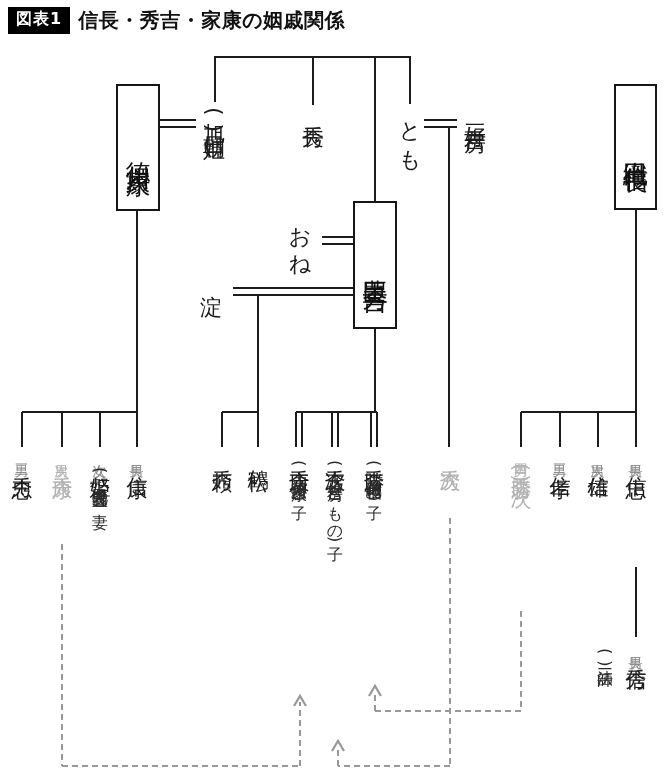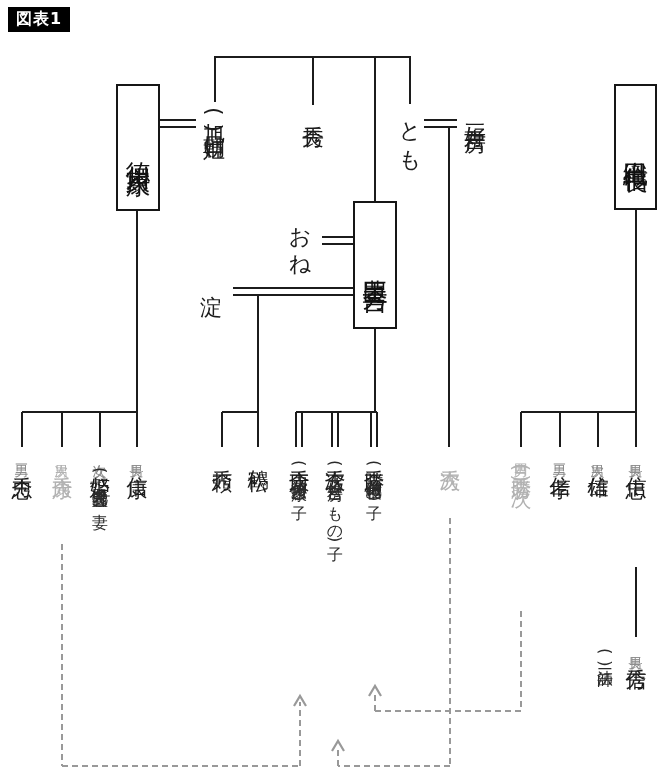--- a/index.html
+++ b/index.html
@@ -107,20 +107,21 @@
     </g>
     <g stroke="#999999" stroke-width="2.2" fill="none" shape-rendering="auto">
       <path d="M294,706 L300,696 L306,706"></path>
       <path d="M332,751 L338,741 L344,751"></path>
       <path d="M369,696 L375,686 L381,696"></path>
     </g>
   </svg>
 
   <div class="header">
     <span class="badge">図表1</span>
+    <span class="title">信長・秀吉・家康の姻戚関係</span>
   </div>
 
   <div class="pbox" style="left:116px; top:84px; width:44px; height:127px;">
     <span class="btxt">徳川家康</span>
   </div>
   <div class="pbox" style="left:353px; top:201px; width:44px; height:128px;">
     <span class="btxt">豊臣秀吉</span>
   </div>
   <div class="pbox" style="left:614px; top:84px; width:43px; height:126px;">
     <span class="btxt">織田信長</span>

